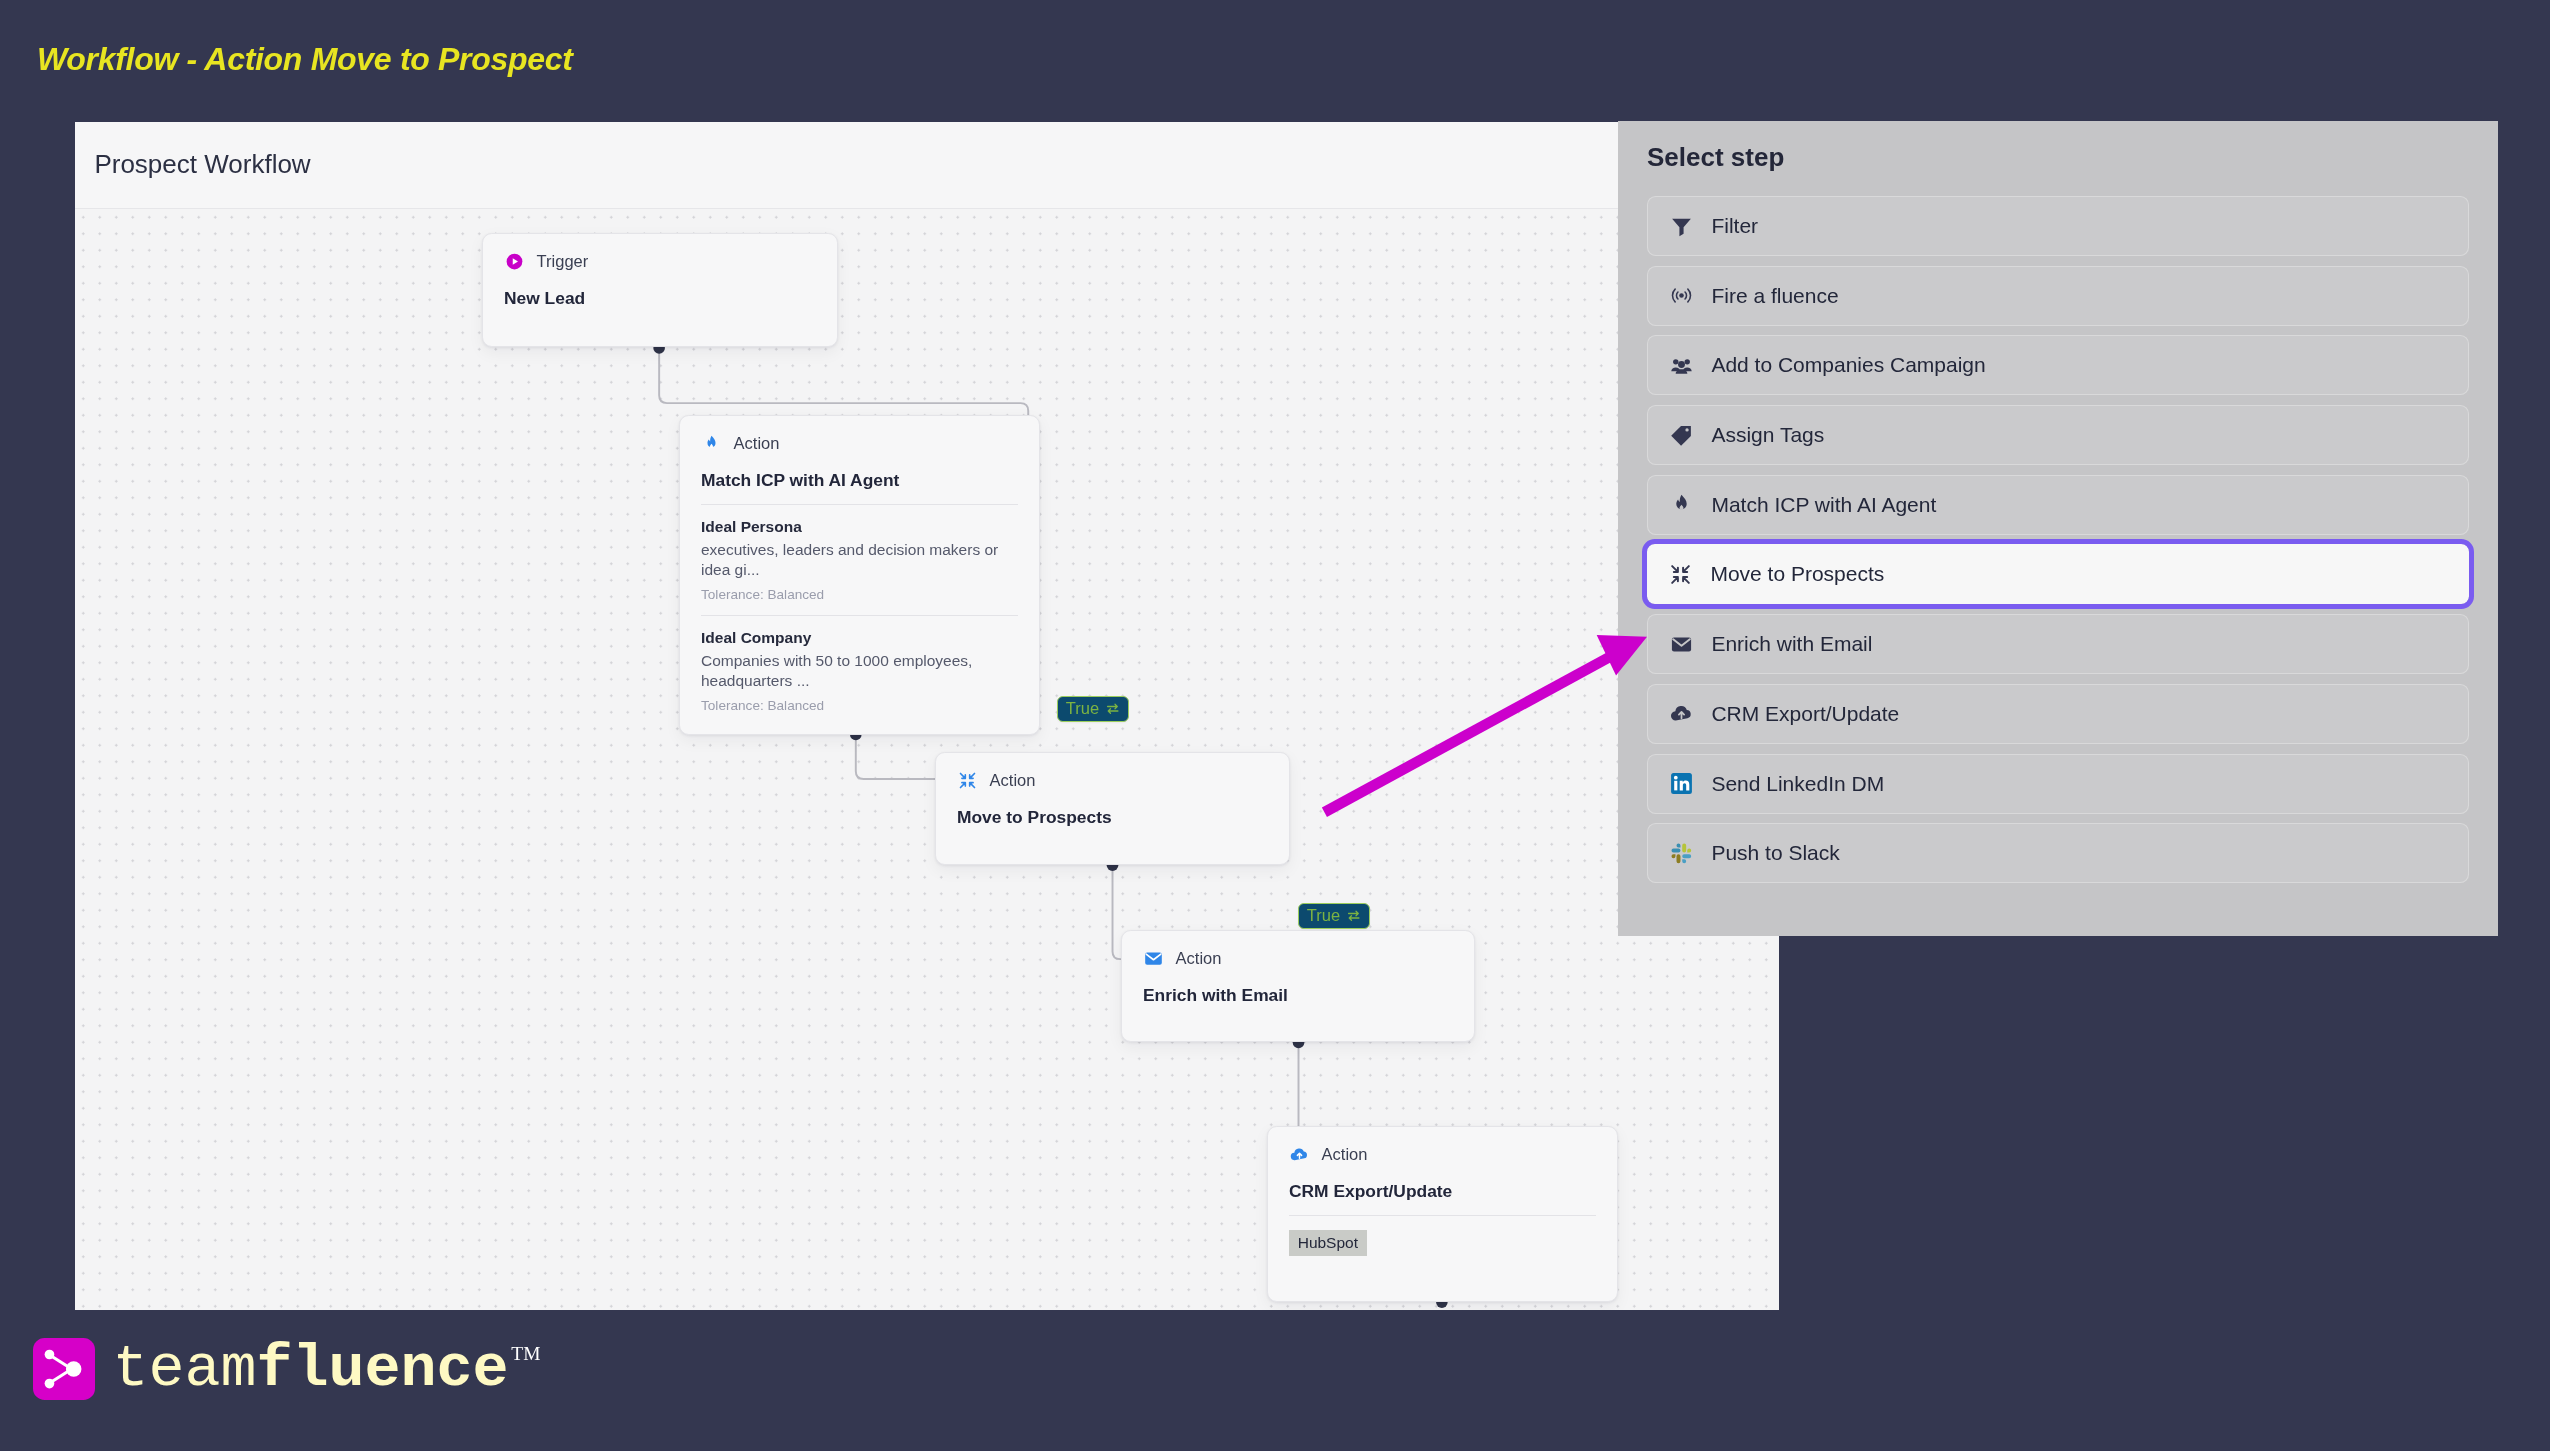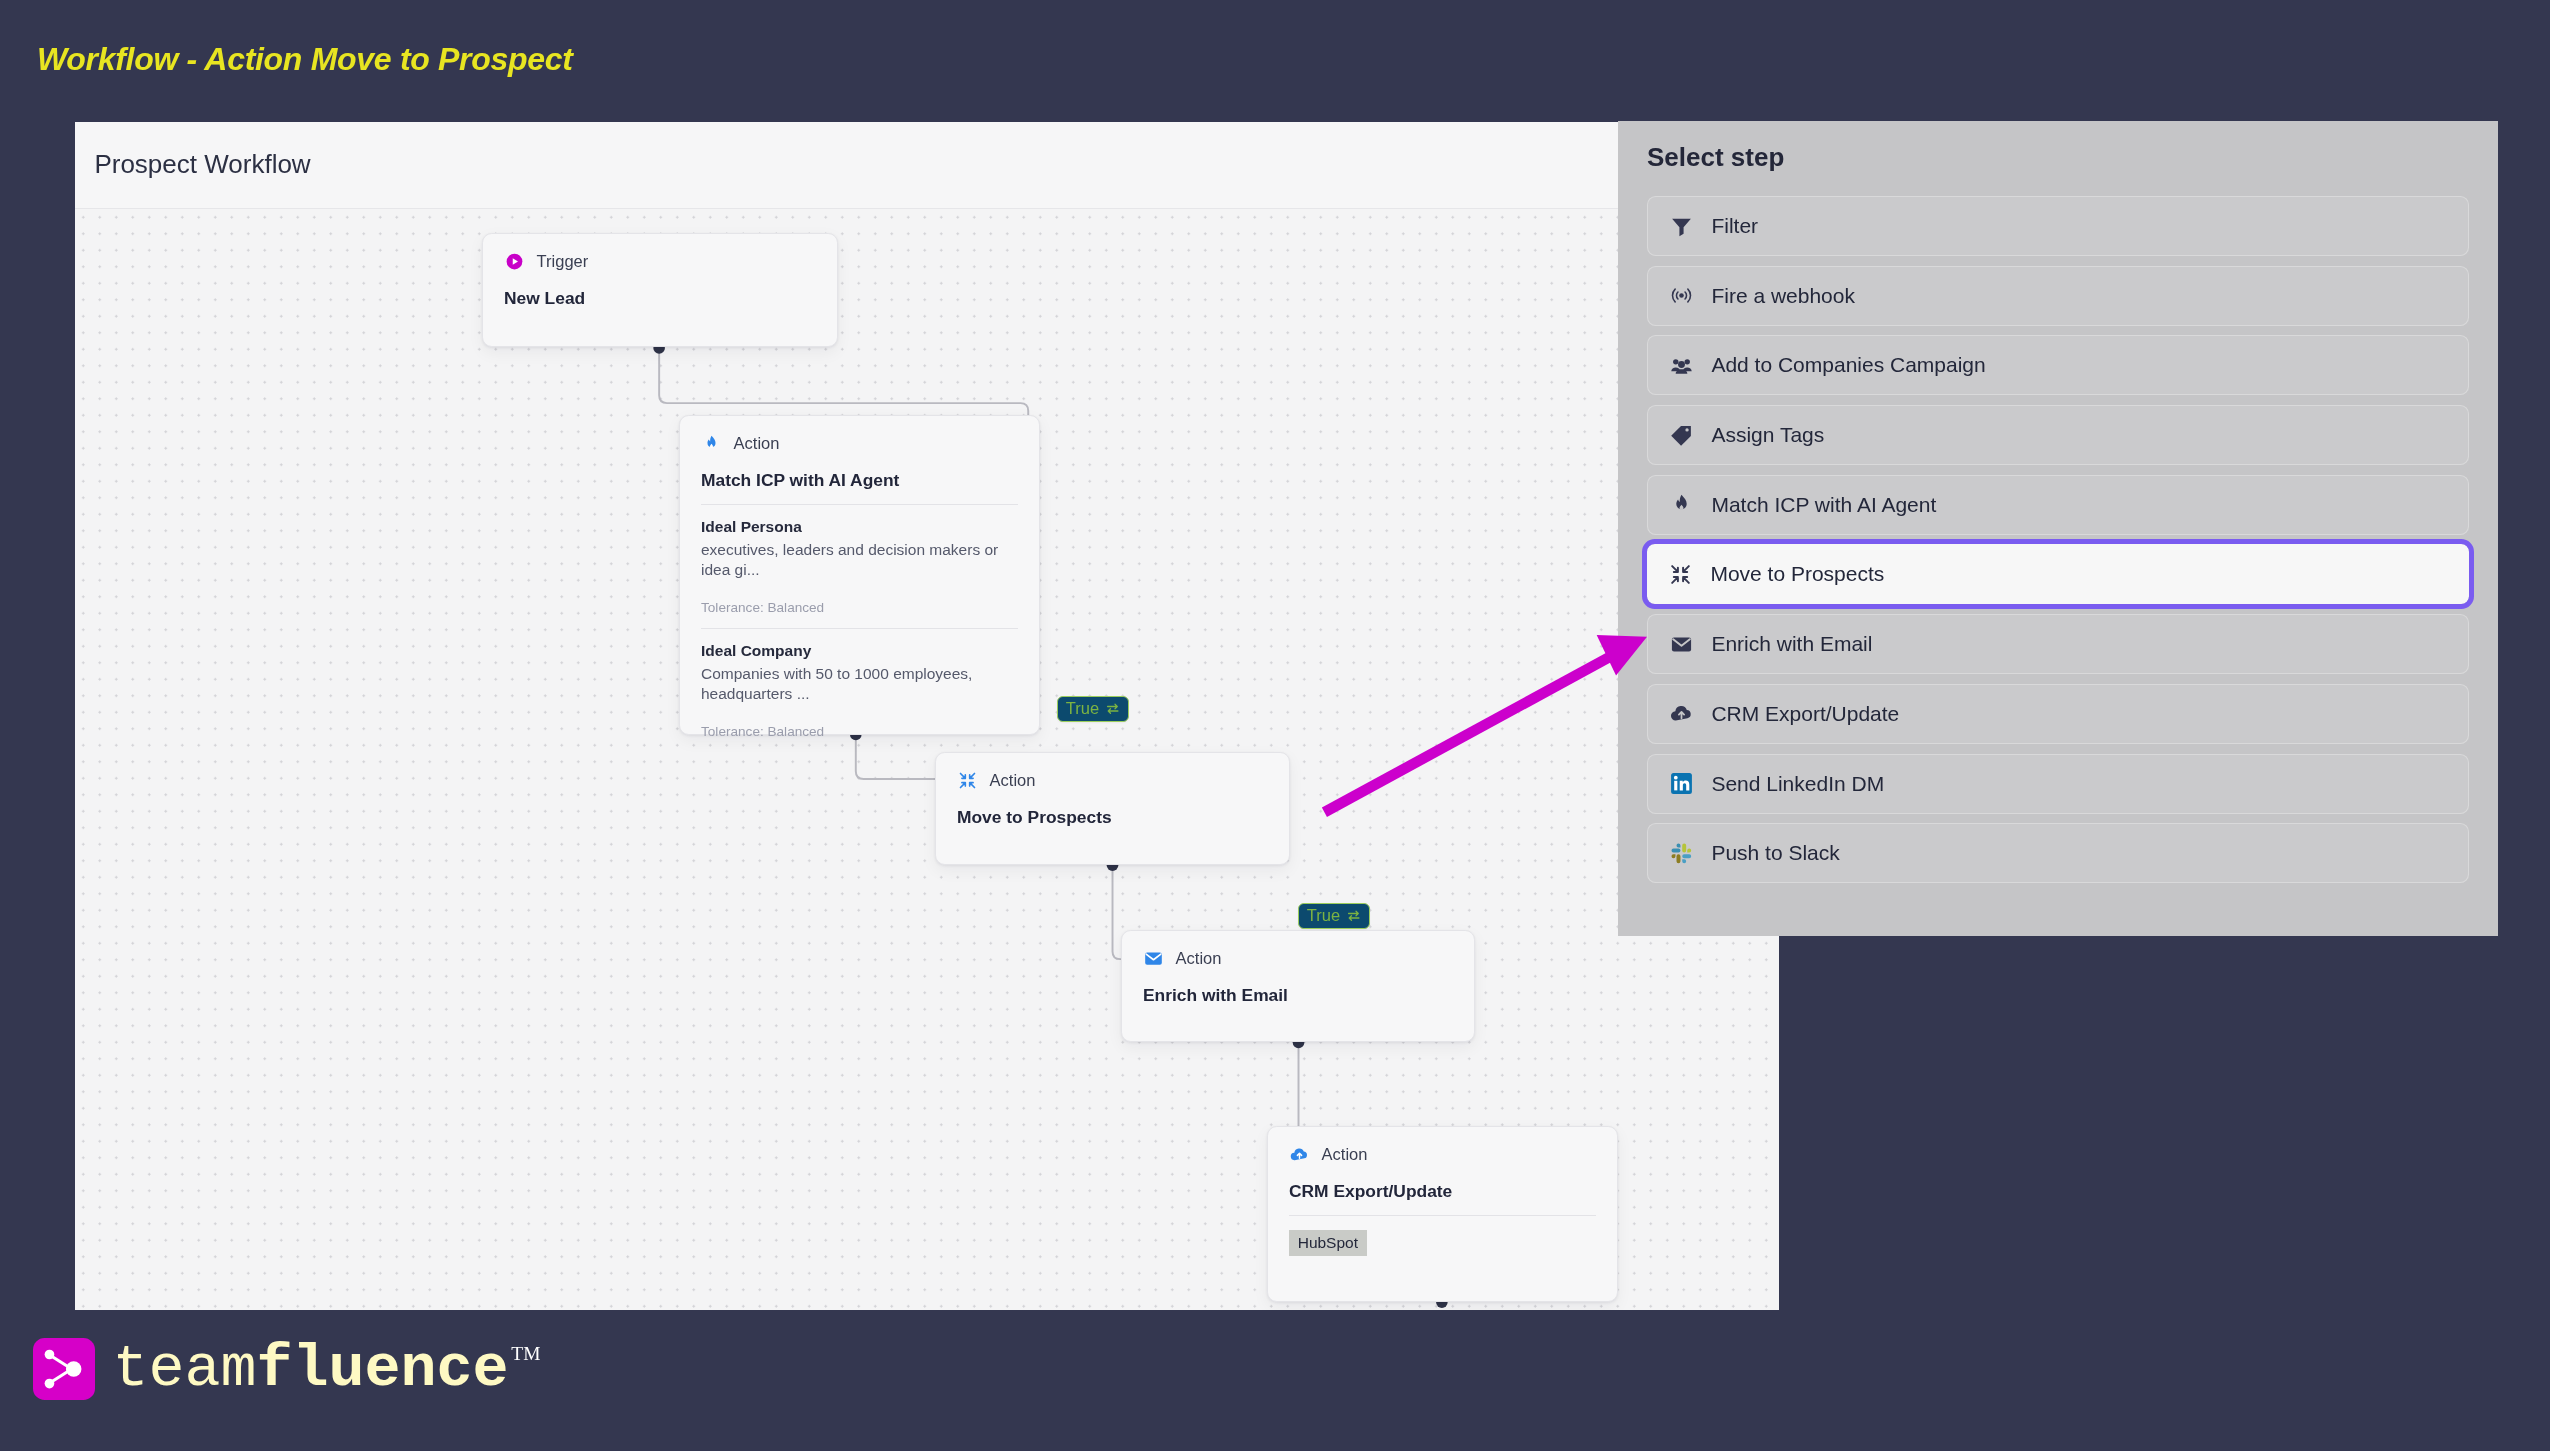--- a/index.html
+++ b/index.html
@@ -51,21 +51,21 @@
     box-shadow: 0 1px 2.9px rgba(20,20,40,0.07), 0 5.8px 15.5px rgba(20,20,40,0.05);
     padding: 17.4px 21px 19.4px 21px;
   }
   .node-head { display: flex; align-items: center; gap: 11.6px; }
   .node-kind { font-size: 16.5px; color: #3a3f52; }
   .node-title { margin-top: 15.5px; font-size: 17.4px; font-weight: bold; color: #22263a; }
   .node-div { height: 1px; background: #e3e3e7; margin: 13.6px 0 0 0; }
   .field { margin-top: 12.6px; }
   .field-label { font-size: 15.5px; font-weight: bold; color: #262a3c; }
   .field-val { font-size: 15.5px; color: #55596b; line-height: 1.32; margin-top: 3.9px; }
-  .field-tol { font-size: 13.6px; color: #9a9dac; margin-top: 19px; }
+  .field-tol { font-size: 13.6px; color: #9a9dac; margin-top: 6px; }
   .chip {
     display: inline-block; margin-top: 13.6px;
     background: #c9cbc7; color: #23273a;
     font-size: 15.5px; padding: 3.9px 8.7px; border-radius: 0;
   }
 
   .ico { width: 21px; height: 21px; flex: 0 0 21px; display:block; }
 
   
   #node-trigger { left: 407px; top: 111px; width: 356px; height: 114px; }
@@ -276,21 +276,21 @@
       </div>
 
       <div class="panel-item">
         <svg class="pico" viewBox="0 0 24 24">
           <circle cx="12" cy="12" r="2.2" fill="#343750"></circle>
           <g fill="none" stroke="#343750" stroke-width="1.5" stroke-linecap="round">
             <path d="M8.6 8.6a4.8 4.8 0 0 0 0 6.8 M15.4 8.6a4.8 4.8 0 0 1 0 6.8"></path>
             <path d="M5.9 5.9a8.6 8.6 0 0 0 0 12.2 M18.1 5.9a8.6 8.6 0 0 1 0 12.2"></path>
           </g>
         </svg>
-        <span class="label">Fire a webhook</span>
+        <span class="label">Fire a fluence</span>
       </div>
 
       <div class="panel-item">
         <svg class="pico" viewBox="0 0 24 24">
           <g fill="#343750">
             <circle cx="6.5" cy="8.5" r="2.6"></circle>
               <circle cx="17.5" cy="8.5" r="2.6"></circle>
             <circle cx="12" cy="11" r="3.3"></circle>
             <path d="M2.2 17.5c0-2.3 2-3.7 4.3-3.7s4.3 1.4 4.3 3.7z"></path>
             <path d="M13.2 17.5c0-2.3 2-3.7 4.3-3.7s4.3 1.4 4.3 3.7z"></path>

